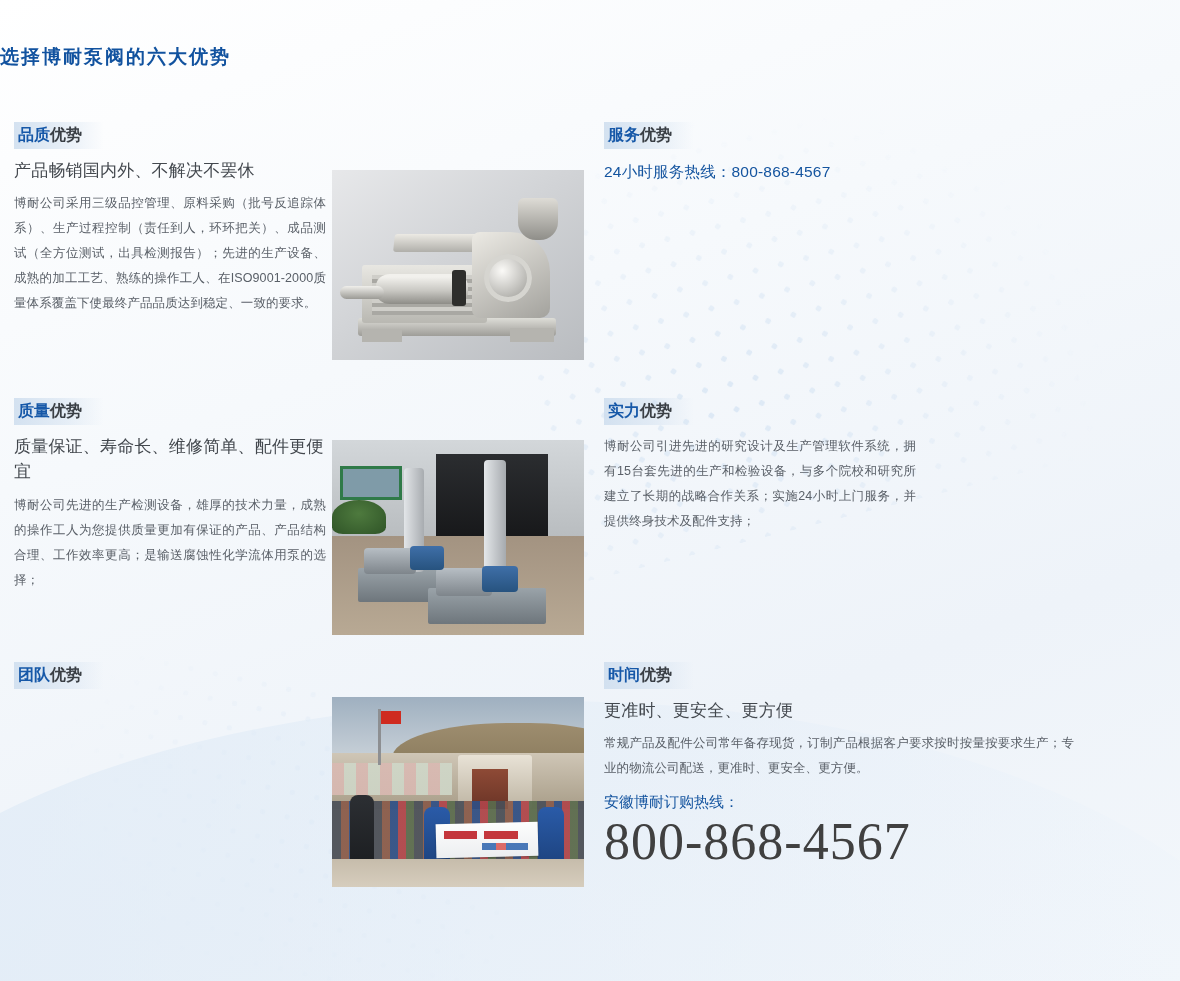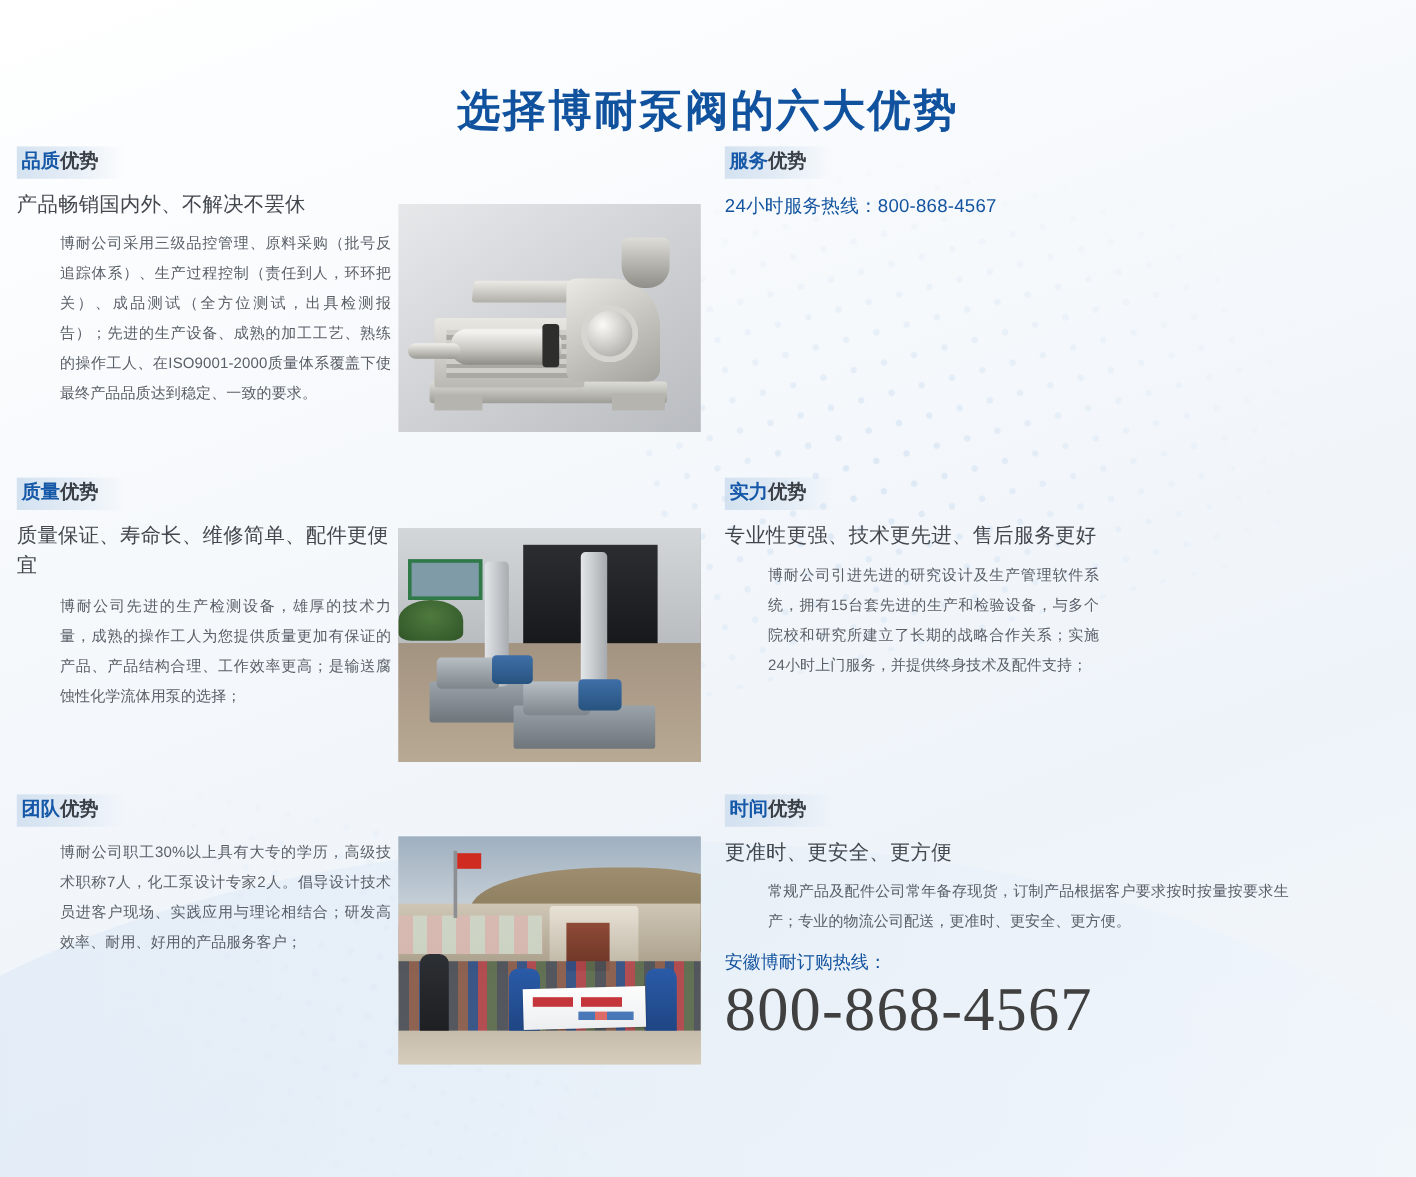--- a/index.html
+++ b/index.html
@@ -51,23 +51,23 @@
     width: 1500px; height: 700px;
     border-radius: 50%;
     background: linear-gradient(90deg, rgba(222,234,246,.75), rgba(238,245,252,.2));
     z-index: 1;
   }
 
   .page { position: relative; z-index: 2; width: 1180px; height: 981px; }
 
   
   .title {
-    text-align: center;
-    padding-top: 68px;
-    font-size: 36px;
+    text-align: left;
+    padding-top: 44px;
+    font-size: 19px;
     font-weight: bold;
     color: #11529f;
     letter-spacing: 2px;
   }
 
   
   .row { position: absolute; width: 1180px; }
   .row-1 { top: 122px; }
   .row-2 { top: 398px; }
   .row-3 { top: 662px; }
@@ -100,21 +100,20 @@
     margin-bottom: 8px;
     letter-spacing: .2px;
   }
 
   .body {
     font-size: 12.5px;
     color: #5a6068;
     line-height: 2.0;
     text-align: justify;
     letter-spacing: .1px;
-    margin-left: 36px;
   }
 
   .hotline {
     font-size: 15.5px;
     color: #14549f;
     margin-top: 4px;
     letter-spacing: .2px;
   }
 
   .order-label {
@@ -307,35 +306,33 @@
         <div class="p3-motor-a"></div>
         <div class="p3-motor-b"></div>
       </div>
     </div>
 
     <div class="col-right block">
       <div class="txt txt-r">
         <div class="heading">
           <span class="hl">实力</span><span>优势</span>
         </div>
-        <div class="lead">专业性更强、技术更先进、售后服务更好</div>
         <div class="body">博耐公司引进先进的研究设计及生产管理软件系统，拥有15台套先进的生产和检验设备，与多个院校和研究所建立了长期的战略合作关系；实施24小时上门服务，并提供终身技术及配件支持；</div>
       </div>
 
     </div>
   </div>
 
   <div class="row row-3">
 
     <div class="col-left block">
       <div class="txt txt-l">
         <div class="heading">
           <span class="hl">团队</span><span>优势</span>
         </div>
-        <div class="body">博耐公司职工30%以上具有大专的学历，高级技术职称7人，化工泵设计专家2人。倡导设计技术员进客户现场、实践应用与理论相结合；研发高效率、耐用、好用的产品服务客户；</div>
       </div>
       <div class="photo ph5">
         <div class="p5-sky"></div>
         <div class="p5-hill"></div>
         <div class="p5-bldg"></div>
         <div class="p5-gate"></div>
         <div class="p5-door-red"></div>
         <div class="p5-posters"></div>
         <div class="p5-flag-pole"></div>
         <div class="p5-flag"></div>

